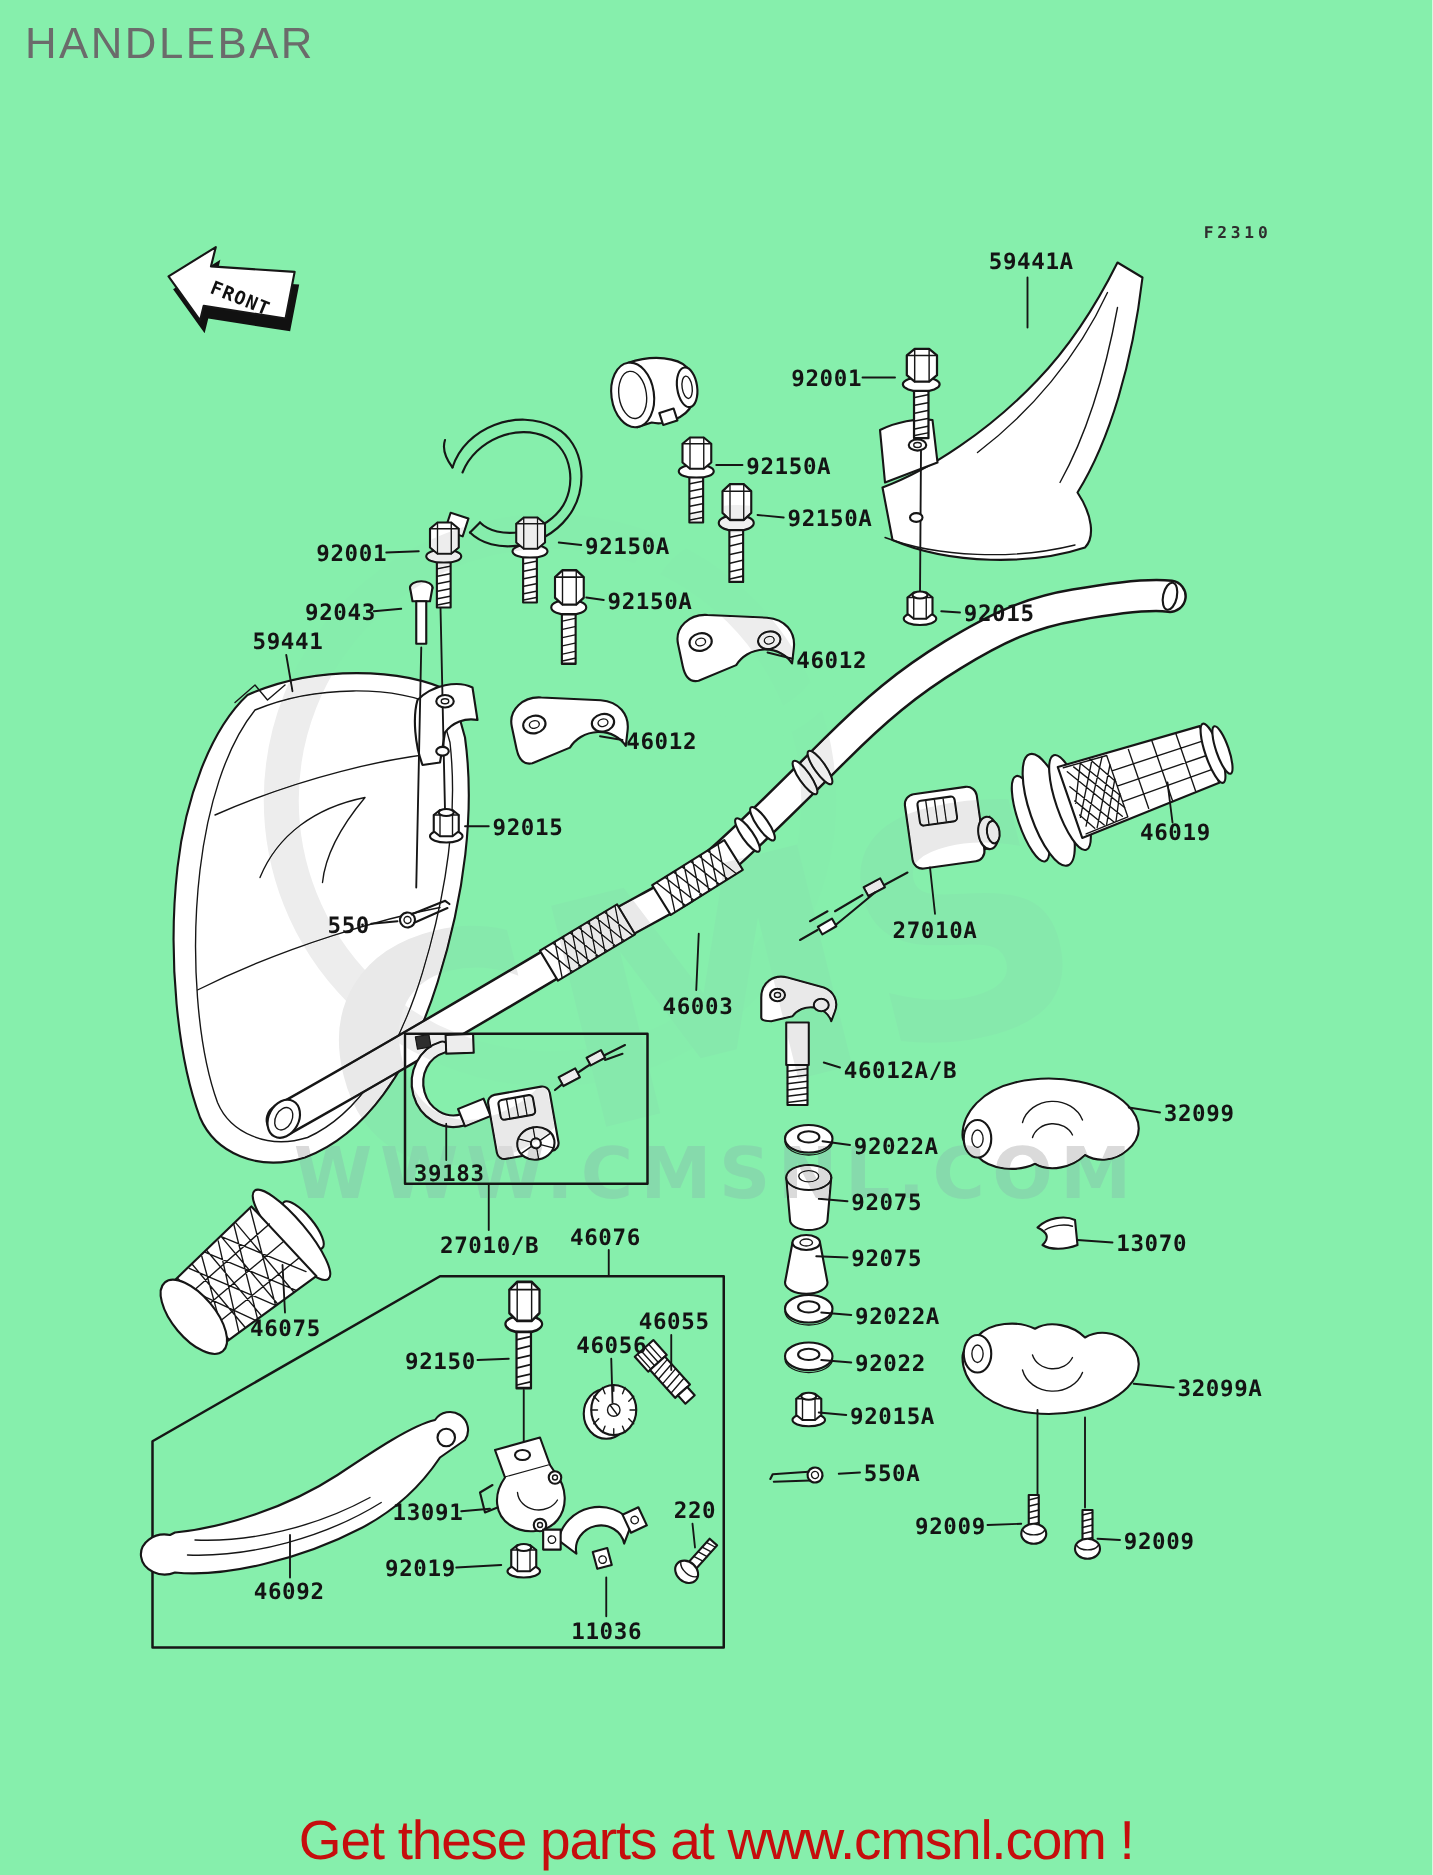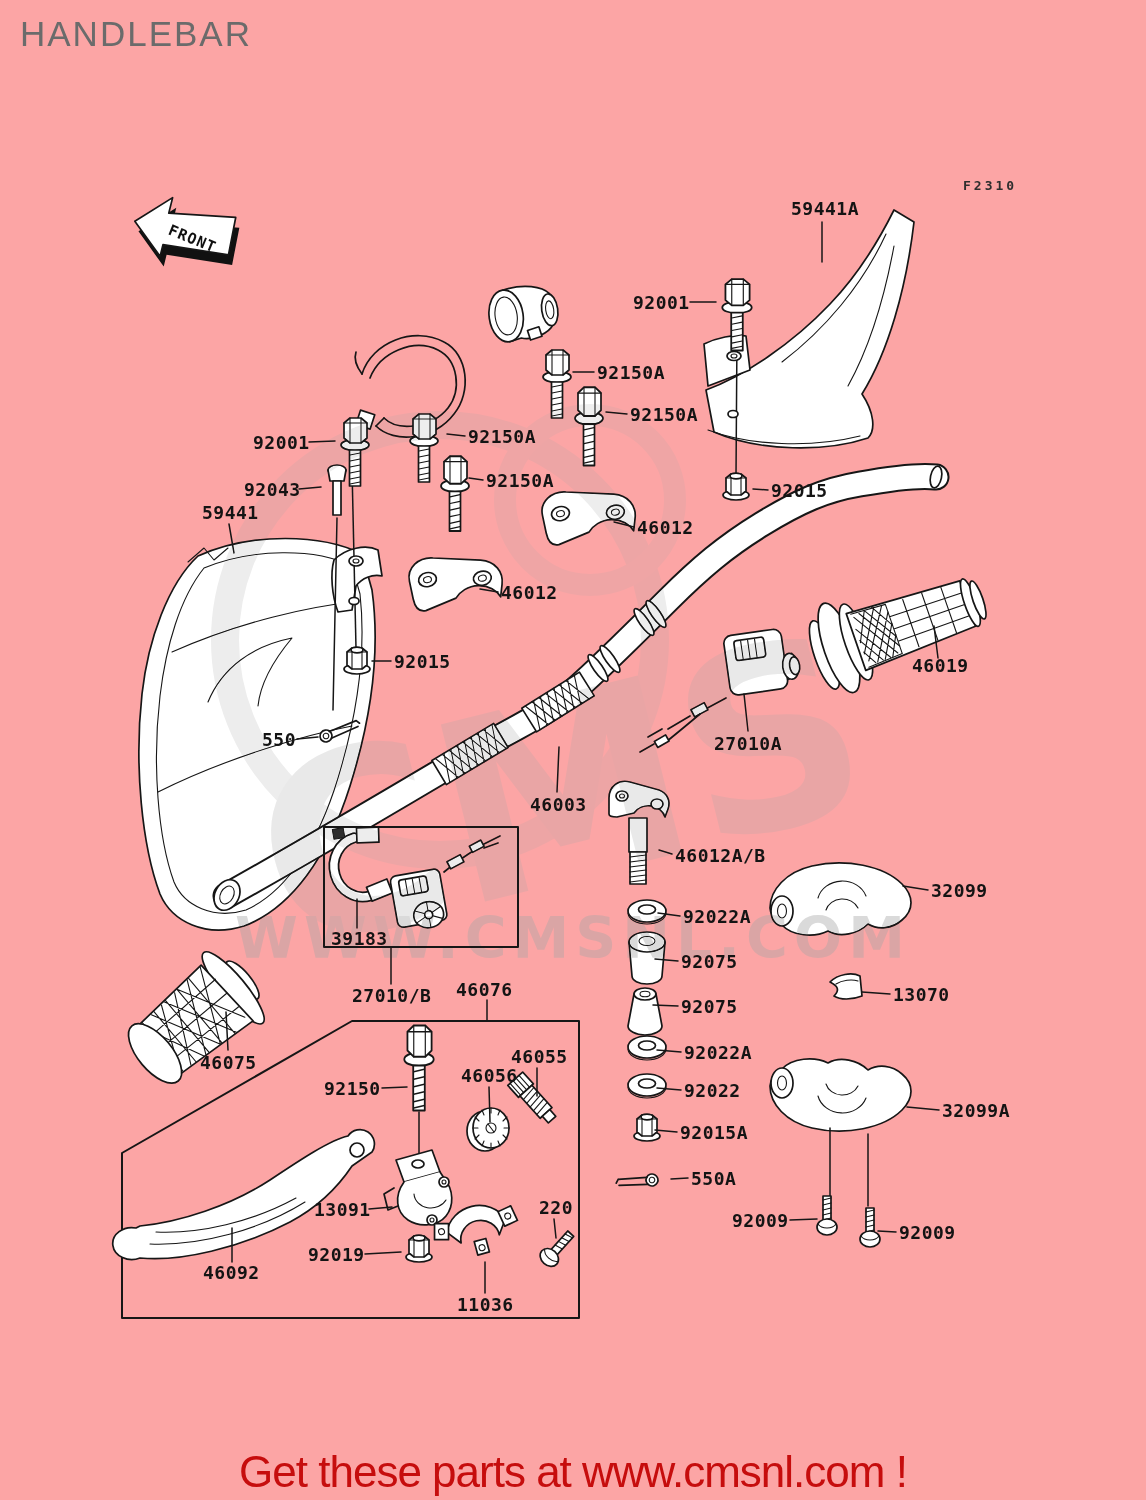--- a/index.html
+++ b/index.html
@@ -1,16 +1,16 @@
 <!DOCTYPE html>
 <html><head>
 <meta charset="utf-8">
 <style>
   html,body{margin:0;padding:0;background:#ffffff;}
-  .stage{position:relative;width:1146px;height:1500px;background:#fca5a5;overflow:hidden;}
+  .stage{position:relative;width:1146px;height:1500px;background:#86efac;overflow:hidden;}
   svg{display:block;}
   svg *{stroke-linecap:round;stroke-linejoin:round;}
   .pt{fill:#ffffff;stroke:#161616;stroke-width:1.7;}
   .ln{fill:none;stroke:#161616;stroke-width:1.7;}
   .thin{fill:none;stroke:#161616;stroke-width:1.1;}
   .lead{fill:none;stroke:#161616;stroke-width:1.5;}
   .boxln{fill:none;stroke:#161616;stroke-width:2;}
   .plabel{font:bold 18px "DejaVu Sans Mono", monospace;fill:#141414;letter-spacing:.5px;}
   .title{font:400 35px "Liberation Sans", sans-serif;fill:#6b6b6b;letter-spacing:2px;}
   .figcode{font:bold 13px "DejaVu Sans Mono", monospace;fill:#2e2e2e;letter-spacing:3px;}

